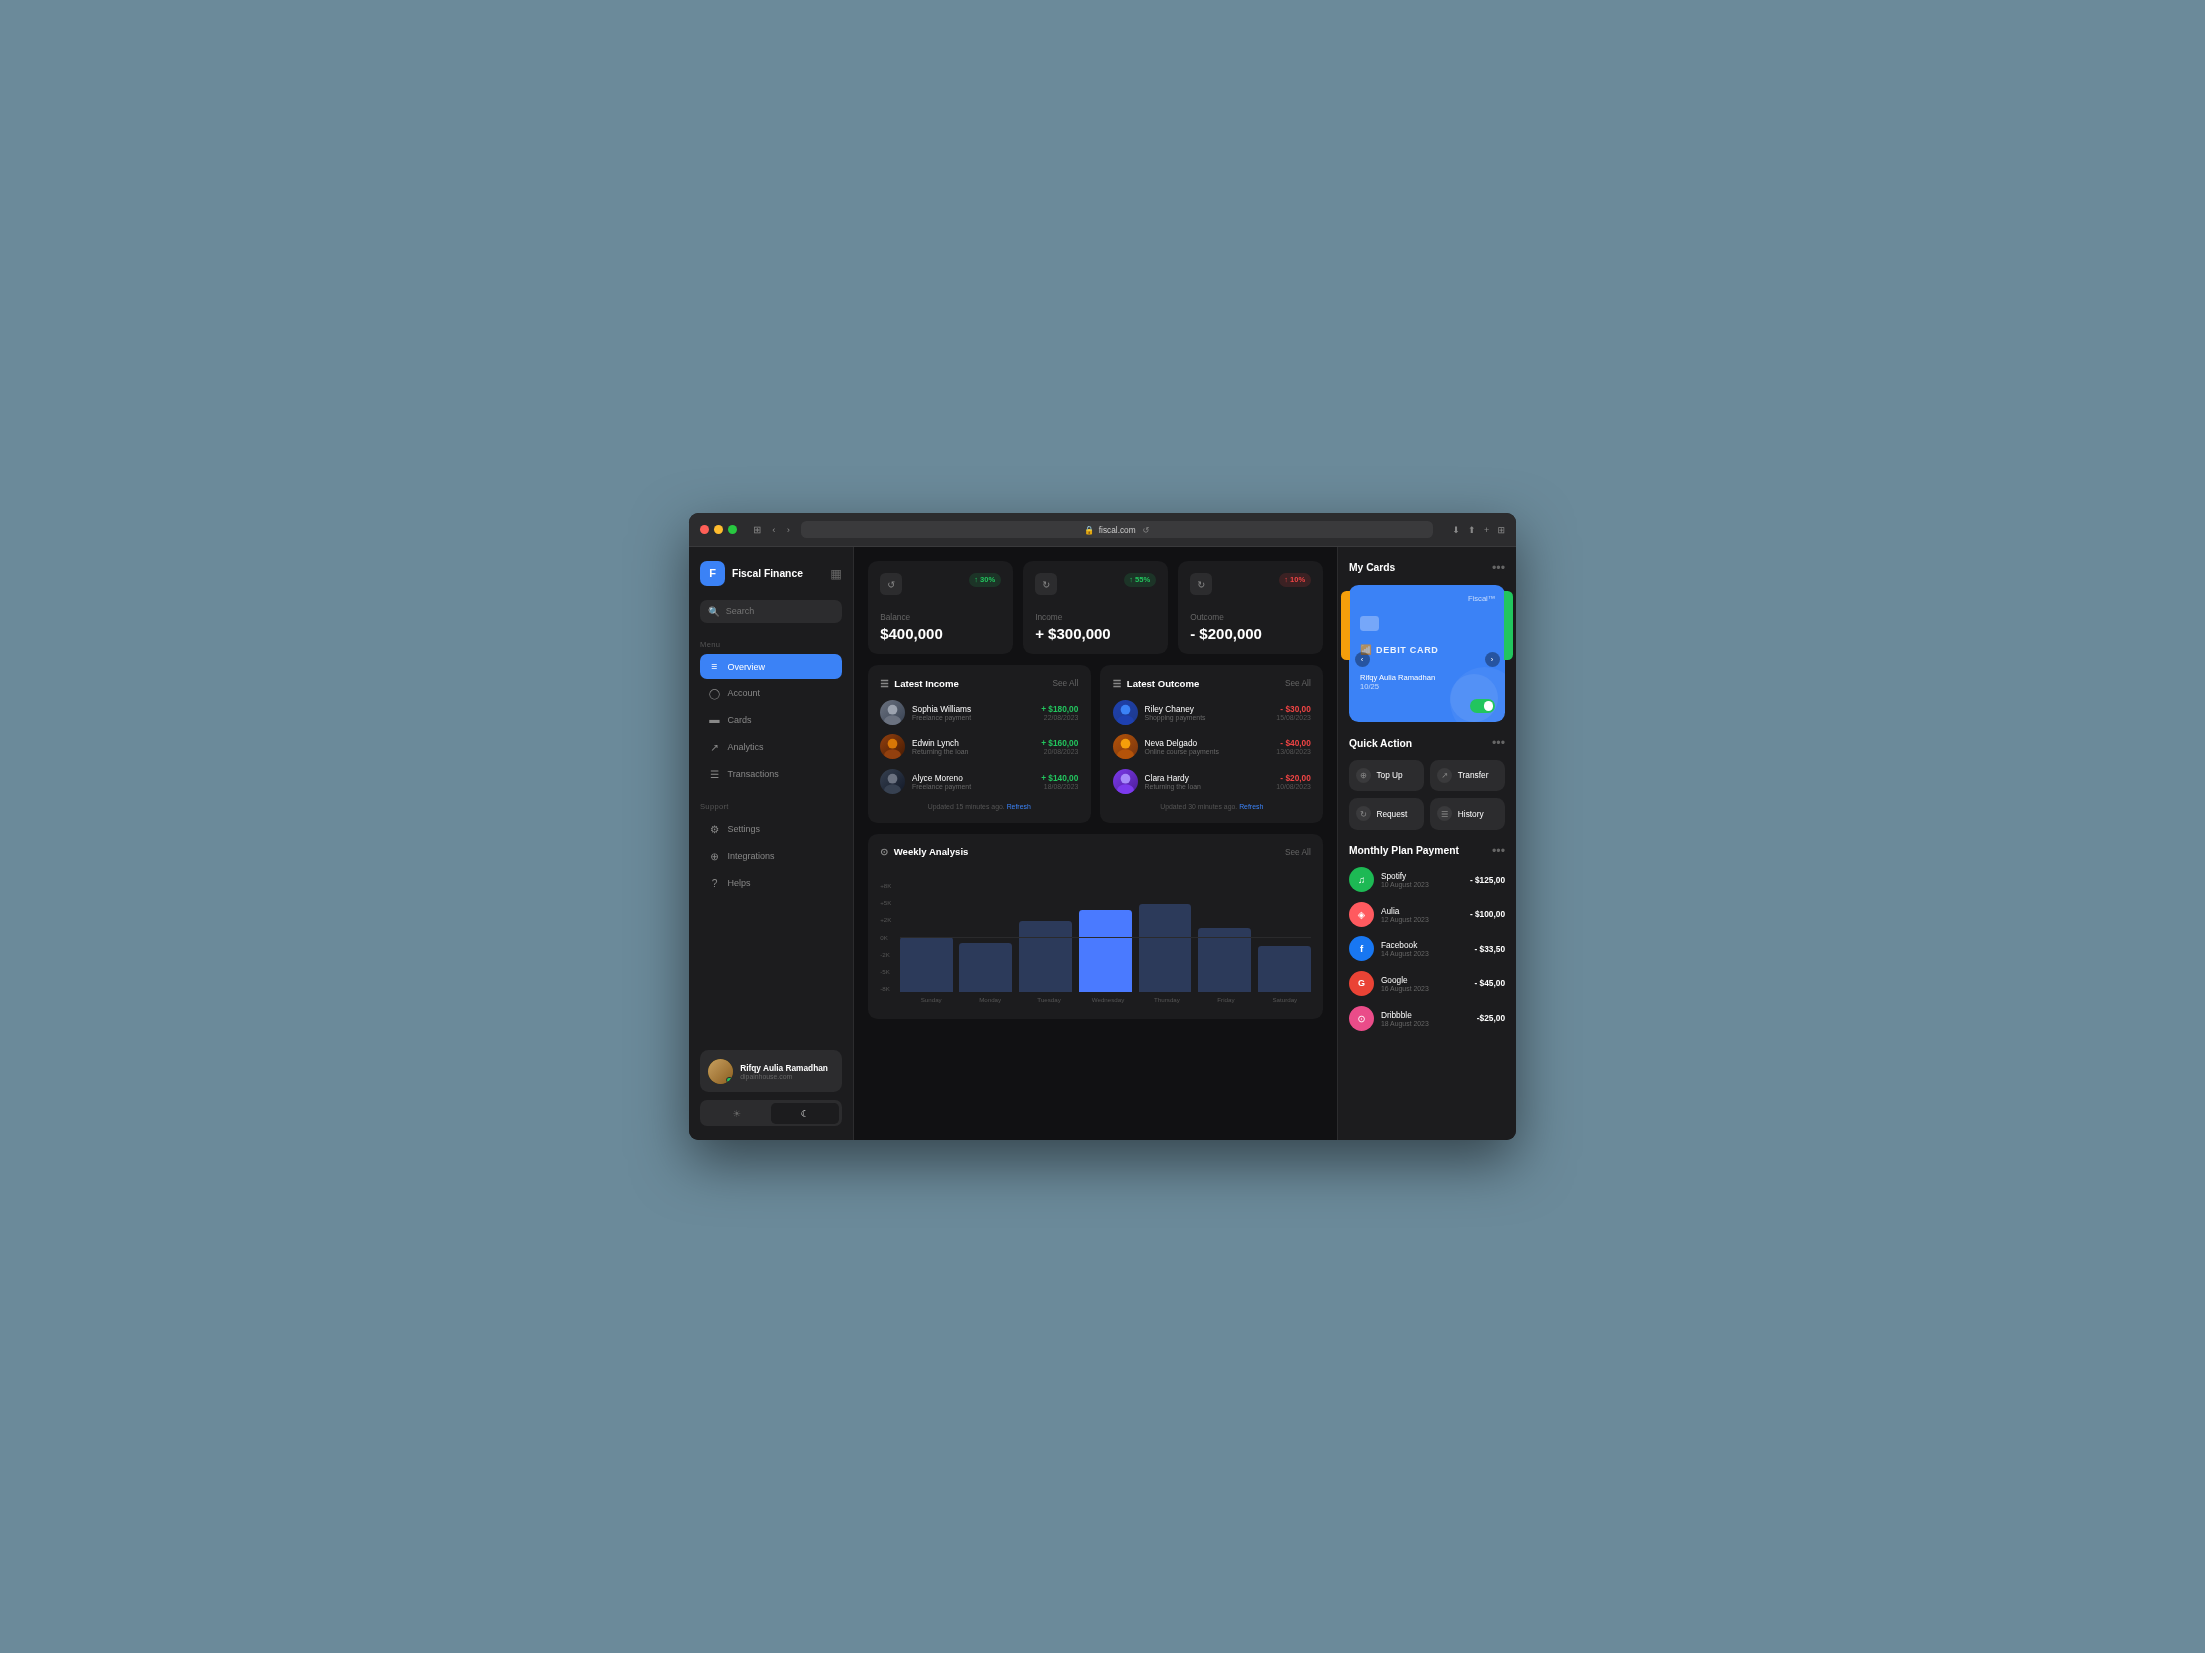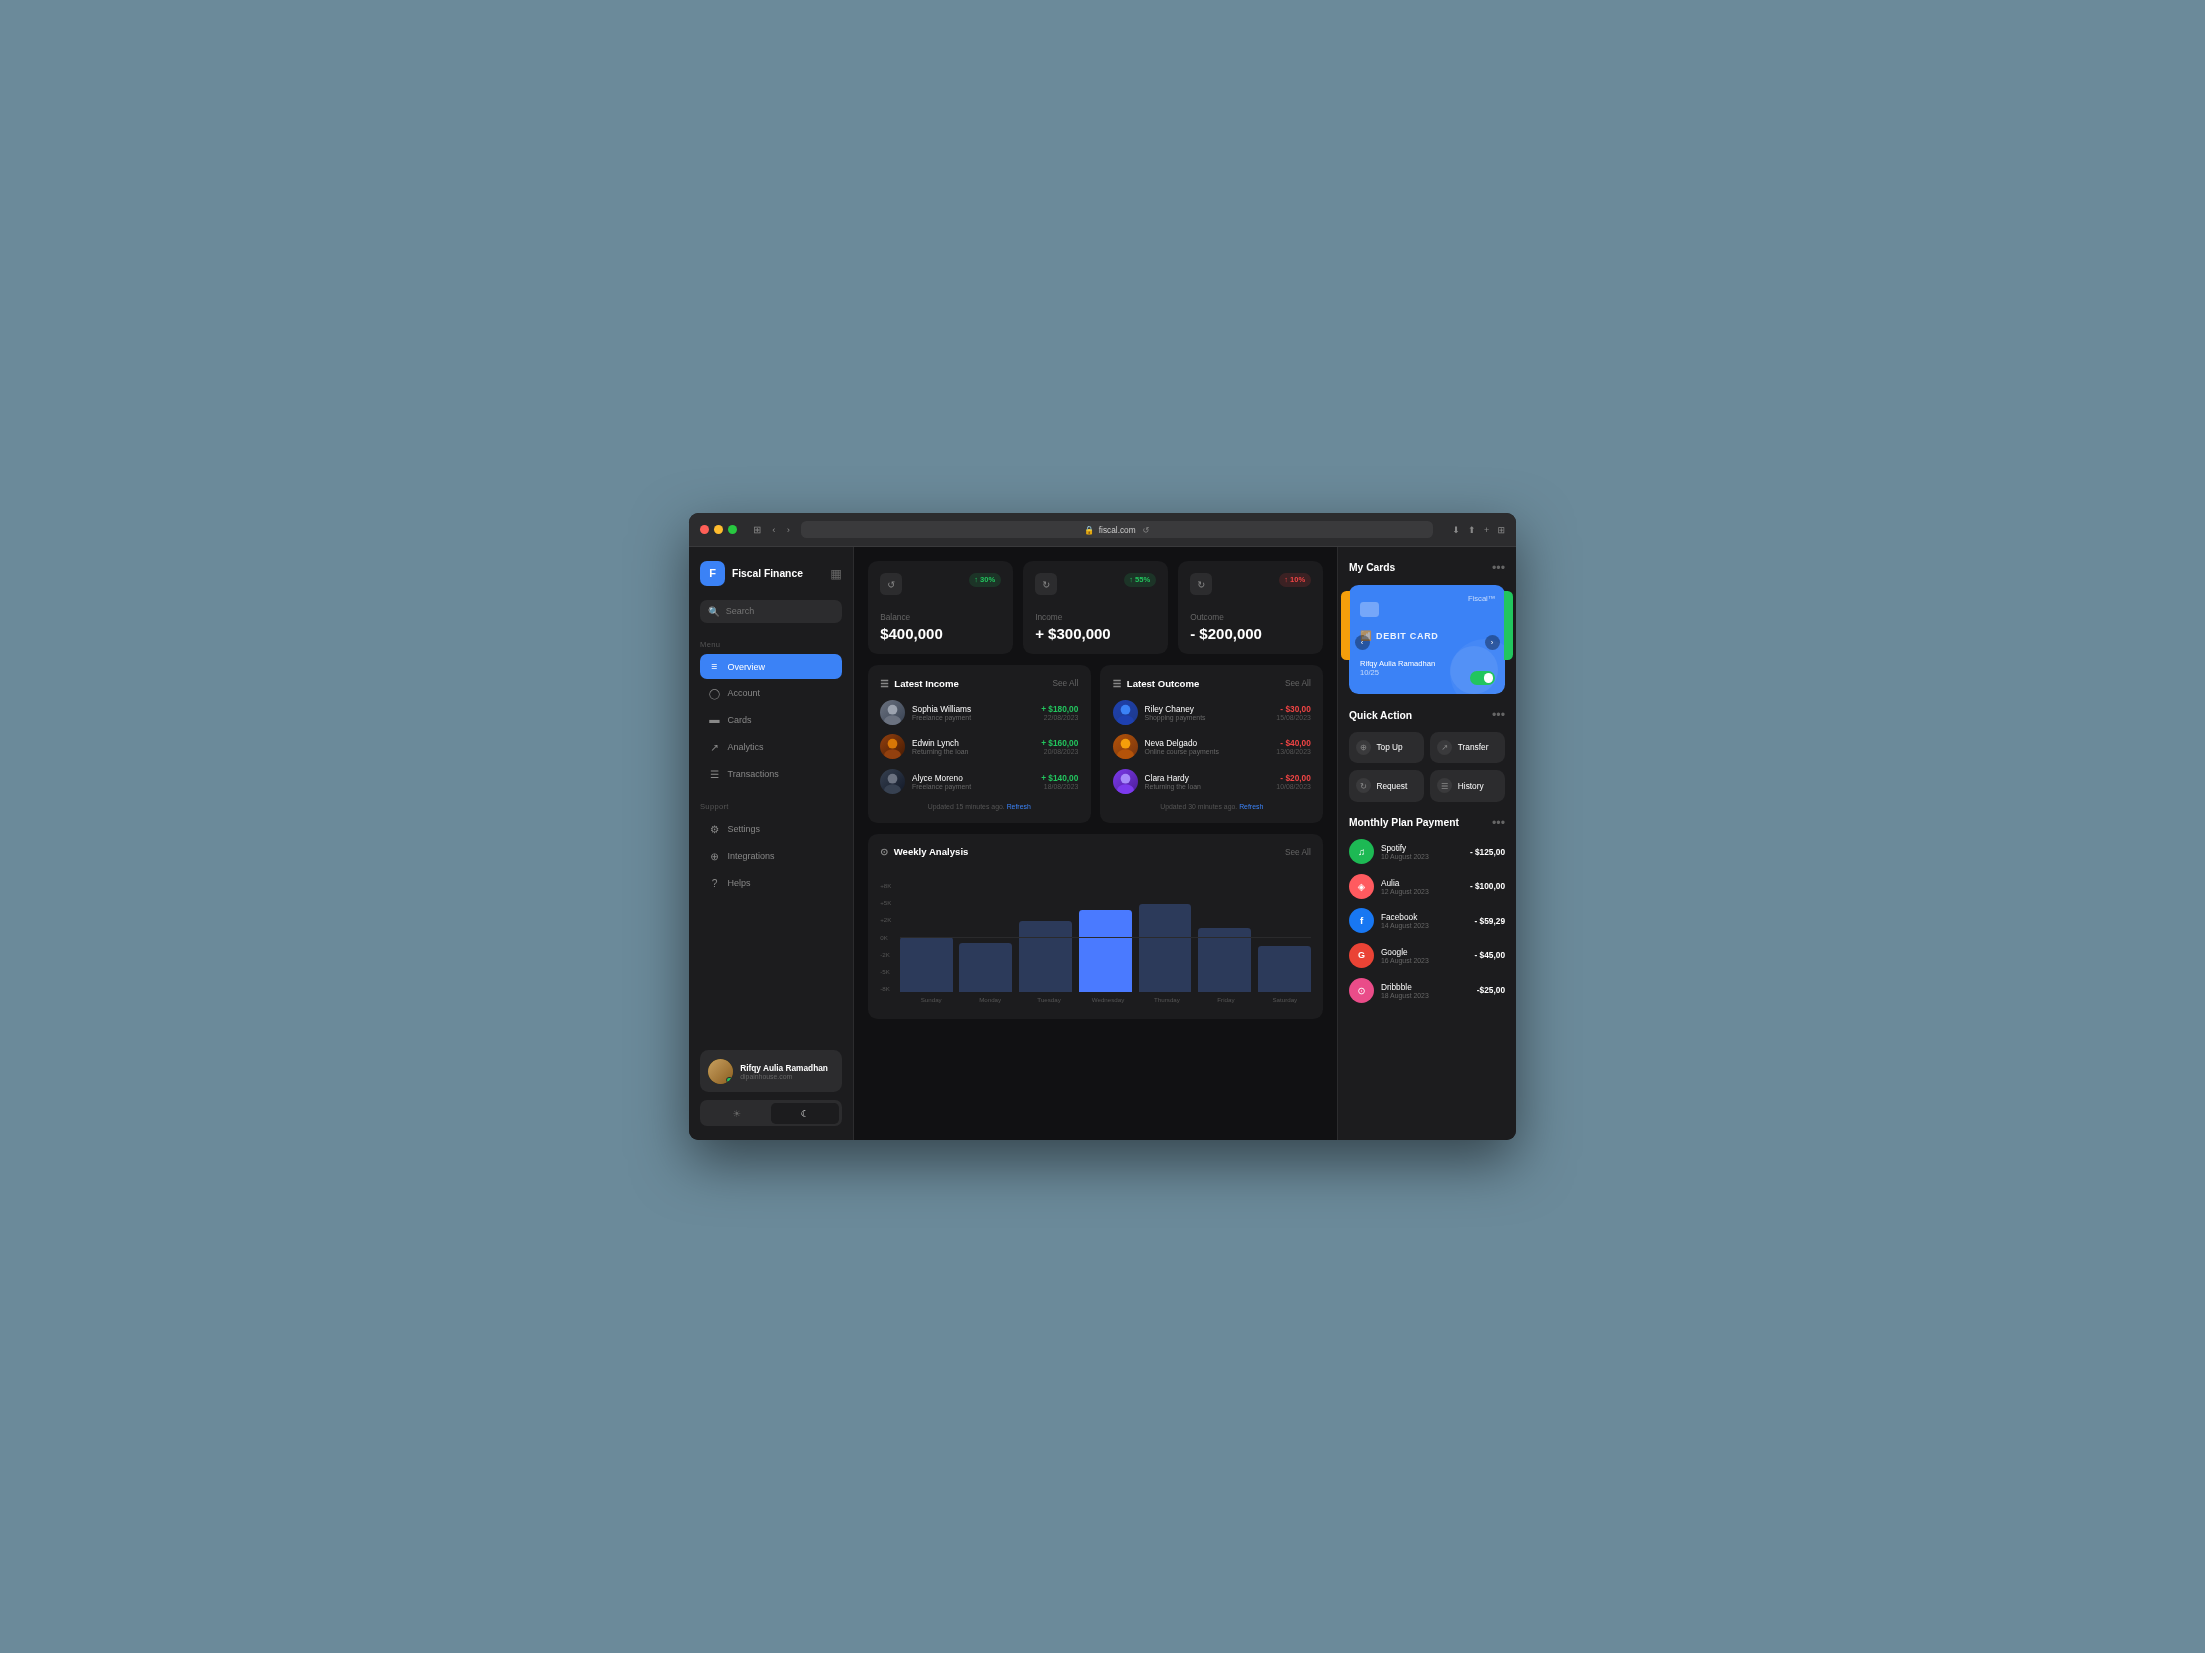--- a/index.html
+++ b/index.html
@@ -281,21 +281,21 @@
       align-items: center;
       margin-bottom: 9.6px;
     }
     .panel-title { color: white; font-size: 10.3px; font-weight: 600; }
     .more-btn { color: #666; cursor: pointer; font-size: 12.4px; }
     
     .card-carousel {
       position: relative;
       background: #3b82f6;
       border-radius: 9.6px;
-      padding: 17px 11px;
+      padding: 31px 11px;
       overflow: hidden;
       min-height: 83px;
     }
     .card-brand { color: rgba(255,255,255,0.7); font-size: 7.6px; position: absolute; top: 9.6px; right: 9.6px; }
     .card-chip {
       width: 19.3px; height: 15px;
       background: rgba(255,255,255,0.3);
       border-radius: 3.4px;
       margin-bottom: 11px;
     }
@@ -815,21 +815,21 @@
         </div>
 
         <div class="plan-item">
           <div class="plan-icon" style="background:#1877f2;">
             <span style="color:white; font-size:9.6px; font-weight:bold;">f</span>
           </div>
           <div class="plan-info">
             <div class="plan-name">Facebook</div>
             <div class="plan-date">14 August 2023</div>
           </div>
-          <span class="plan-amount">- $59,29</span>
+          <span class="plan-amount">- $33,50</span>
         </div>
 
         <div class="plan-item">
           <div class="plan-icon" style="background:#ea4335;">
             <span style="color:white; font-size:9px; font-weight:bold;">G</span>
           </div>
           <div class="plan-info">
             <div class="plan-name">Google</div>
             <div class="plan-date">16 August 2023</div>
           </div>

